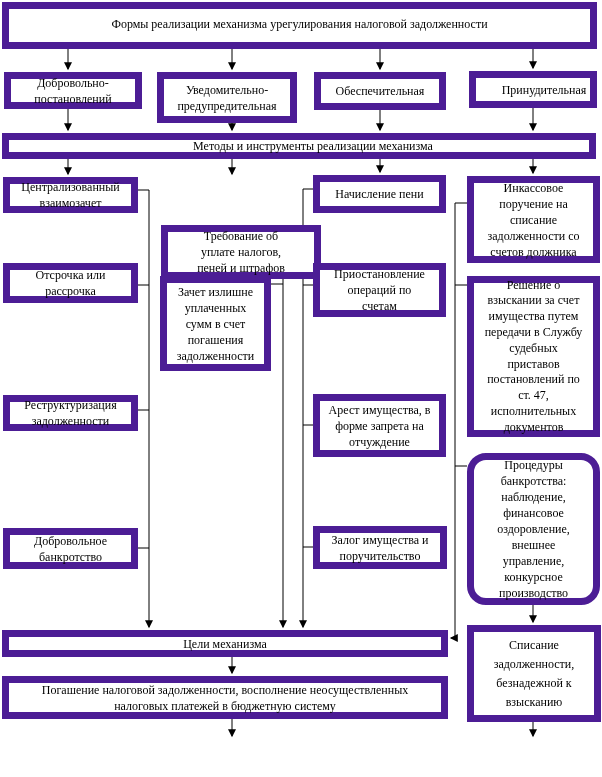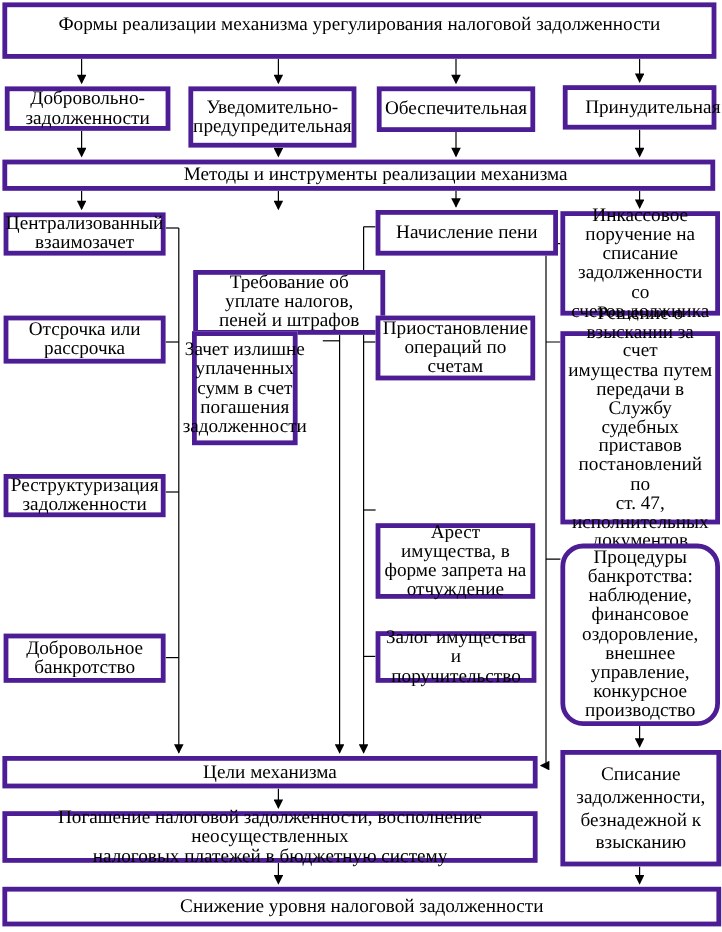--- a/index.html
+++ b/index.html
@@ -7,48 +7,48 @@
     position:relative;
     width:602px;height:777px;
     background:#ffffff;
     font-family:"Liberation Serif","DejaVu Serif",serif;
     color:#000000;
   }
   .connectors{position:absolute;left:0;top:0;z-index:1;}
   .node{
     position:absolute;
     box-sizing:border-box;
-    border:4px solid #4c1d95;
+    border:7px solid #4c1d95;
     background:#ffffff;
     display:flex;
     align-items:center;
     justify-content:center;
     text-align:center;
     white-space:pre-line;
-    font-size:16px;
+    font-size:12px;
     line-height:16px;
     z-index:2;
     padding:1px 2px;
   }
   
   #node-title{left:2px;top:2px;width:595px;height:47px;align-items:flex-start;padding-top:7px;}
   #node-form_voluntary{left:4px;top:72px;width:138px;height:37px;}
   #node-form_notification{left:157px;top:72px;width:140px;height:51px;}
   #node-form_security{left:314px;top:72px;width:132px;height:38px;}
   #node-form_enforced{left:469px;top:71px;width:128px;height:37px;padding-left:24px;}
   #node-methods{left:2px;top:133px;width:594px;height:26px;padding-left:30px;}
   #node-centralized_offset{left:3px;top:177px;width:135px;height:36px;}
   #node-deferral{left:3px;top:263px;width:135px;height:40px;}
   #node-restructuring{left:3px;top:395px;width:135px;height:36px;}
   #node-voluntary_bankruptcy{left:3px;top:528px;width:135px;height:41px;}
   #node-tax_demand{left:161px;top:177px;width:160px;height:54px;margin-top:48px;}
-  #node-overpayment_offset{left:160px;top:276px;width:88px;height:95px;}
-  #node-penalty_accrual{left:313px;top:175px;width:152px;height:38px;}
+  #node-overpayment_offset{left:160px;top:276px;width:111px;height:95px;}
+  #node-penalty_accrual{left:313px;top:175px;width:133px;height:38px;}
   #node-account_suspension{left:313px;top:263px;width:133px;height:54px;}
-  #node-property_arrest{left:313px;top:394px;width:133px;height:63px;margin-top:42px;}
+  #node-property_arrest{left:313px;top:394px;width:133px;height:63px;}
   #node-property_pledge{left:313px;top:526px;width:134px;height:43px;}
   #node-collection_order{left:467px;top:176px;width:133px;height:87px;}
   #node-recovery_decision{left:467px;top:276px;width:133px;height:161px;line-height:15.8px;}
   #node-bankruptcy_procedures{left:467px;top:453px;width:133px;height:152px;border-radius:19px;}
   #node-debt_writeoff{left:467px;top:625px;width:134px;height:97px;line-height:19px;}
   #node-goals{left:2px;top:630px;width:446px;height:27px;}
   #node-repayment{left:2px;top:676px;width:446px;height:43px;}
   #node-debt_reduction{left:2px;top:739px;width:599px;height:33px;}
 </style>
 </head>
@@ -103,21 +103,21 @@
       <path d="M232,719 V736" marker-end="url(#ah)"></path>
 
       <path d="M533,605 V622" marker-end="url(#ah)"></path>
       <path d="M533,722 V736" marker-end="url(#ah)"></path>
     </g>
   </svg>
 
   <div class="node" id="node-title">Формы реализации механизма урегулирования налоговой задолженности</div>
 
   <div class="node" id="node-form_voluntary">Добровольно-
-задолженности</div>
+постановлений</div>
   <div class="node" id="node-form_notification">Уведомительно-
 предупредительная</div>
   <div class="node" id="node-form_security">Обеспечительная</div>
   <div class="node" id="node-form_enforced">Принудительная</div>
 
   <div class="node" id="node-methods">Методы и инструменты реализации механизма</div>
 
   <div class="node" id="node-centralized_offset">Централизованный
 взаимозачет</div>
   <div class="node" id="node-deferral">Отсрочка или
@@ -171,15 +171,14 @@
 конкурсное
 производство</div>
   <div class="node" id="node-debt_writeoff">Списание
 задолженности,
 безнадежной к
 взысканию</div>
 
   <div class="node" id="node-goals">Цели механизма</div>
   <div class="node" id="node-repayment">Погашение налоговой задолженности, восполнение неосуществленных
 налоговых платежей в бюджетную систему</div>
-  <div class="node" id="node-debt_reduction">Снижение уровня налоговой задолженности</div>
 
 </div>
 
 </body></html>

